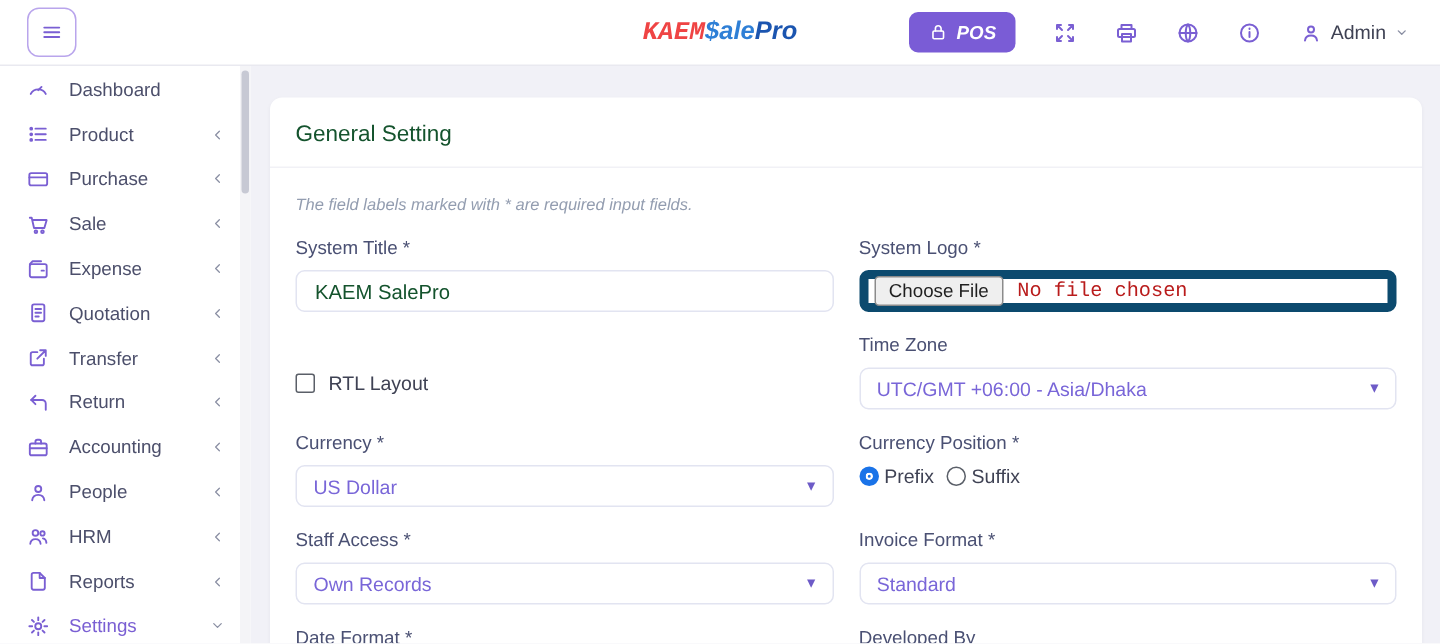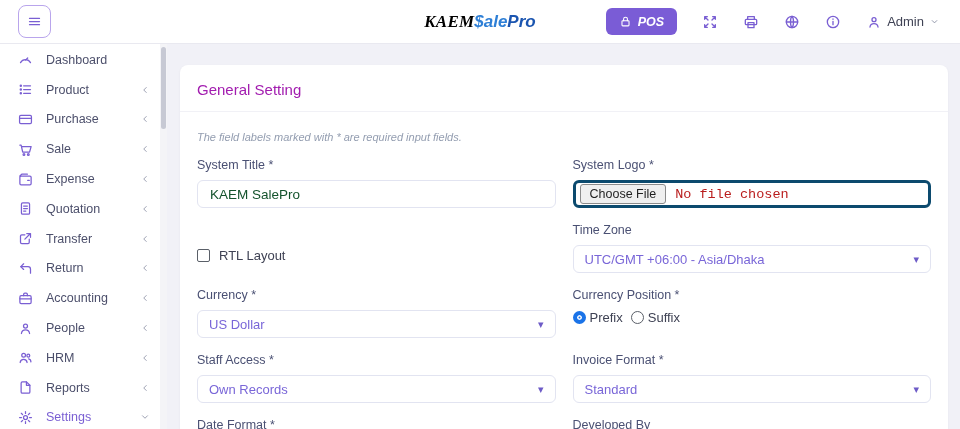--- a/index.html
+++ b/index.html
@@ -4,21 +4,21 @@
 <style>
   * { margin:0; padding:0; box-sizing:border-box; }
   html,body { width:960px; height:429px; overflow:hidden; }
   body { font-family:"Liberation Sans", sans-serif; background:#f1f1f7; }
   .app { width:960px; height:429px; display:flex; flex-direction:column; overflow:hidden; background:#fff; }
 
   
   .header { height:44px; background:#fff; border-bottom:1px solid #e9e9f0; display:flex; align-items:center; position:relative; flex:0 0 44px; padding:0 20px 0 18px; }
   .menu-btn { width:33px; height:33px; border:1px solid #b9a5ec; border-radius:8px; background:#fff; display:flex; align-items:center; justify-content:center; cursor:pointer; }
   .logo { position:absolute; left:0; right:0; text-align:center; font-style:italic; font-weight:bold; font-size:17px; pointer-events:none; }
-  .logo .lg-kaem { font-family:Liberation Serif, serif; color:#000000; letter-spacing:.2px;text-align:center; }
+  .logo .lg-kaem { font-family:Liberation Mono, monospace; color:#ef4444; letter-spacing:.2px;text-align:center; }
   .logo .lg-sale { color:#2e7fd6; }
   .logo .lg-pro  { color:#1b55b0; }
   .header-right { margin-left:auto; display:flex; align-items:center; gap:25px; z-index:2; }
   .pos-btn { background:#7a5cd6; color:#fff; border:none; border-radius:6px; height:27px; padding:0 13px; font-size:12.5px; font-weight:bold; display:flex; align-items:center; gap:6px; cursor:pointer; font-family:"Liberation Sans",sans-serif;font-style:italic; }
   .icon-btn { background:none; border:none; cursor:pointer; display:flex; align-items:center; padding:0; }
   .admin { display:flex; align-items:center; gap:5px; cursor:pointer; font-size:13px; color:#3f4254; }
   svg.pic { fill:none; stroke:#7a5fd3; stroke-width:2; stroke-linecap:round; stroke-linejoin:round; }
   svg.white { stroke:#fff; }
   svg.gray { stroke:#8a8fa3; }
 
@@ -33,30 +33,30 @@
   .nav-item .nav-label { margin-left:13px; font-size:12.5px; color:#4c4f6b; }
   .nav-item .nav-chev { margin-left:auto; display:flex; }
   .nav-item.active .nav-label { color:#7a5fd3; }
   .sb-scroll { width:7px; background:#f4f4f7; position:relative; }
   .sb-thumb { position:absolute; top:3px; left:1px; width:5px; height:82px; background:#c7c9d4; border-radius:3px; }
 
   
   .main { flex:1; background:#f1f1f7; padding:21px 12px 0 13px; overflow:hidden; }
   .card { background:#fff; border-radius:8px; box-shadow:0 1px 3px rgba(25,25,60,.05); min-height:500px; }
   .card-header { padding:16px 17px 13px; border-bottom:1px solid #f1f1f6; }
-  .card-title { font-size:15px; color:#a21caf; font-weight:500; }
+  .card-title { font-size:15px; color:#14532d; font-weight:500; }
   .card-body { padding:19px 17px 0; }
   .note { font-style:italic; font-size:11px; color:#939db0; margin-bottom:15px; }
   .form-grid { display:grid; grid-template-columns:1fr 1fr; column-gap:17px; row-gap:15px; }
   .field-label { display:block; font-size:12.5px; color:#4a5073; margin-bottom:8px; }
   .text-input { width:100%; height:28px; border:1px solid #e2e4f1; border-radius:6px; padding:0 12px; font-size:13.5px; color:#14532d; font-family:"Liberation Sans",sans-serif; background:#fff; outline:none; }
   .select { width:100%; height:28px; border:1px solid #e2e4f1; border-radius:6px; padding:0 11px; display:flex; align-items:center; justify-content:space-between; cursor:pointer; background:#fff; }
   .select .sel-val { font-size:13px; color:#7966d8; }
   .select .caret { font-size:11px; color:#6d5bc7; line-height:1; }
-  .file-box { width:100%; height:28px; border:3px solid #0c4a6e; border-radius:6px; display:flex; align-items:center; padding:0 4px; background:#fff; }
+  .file-box { width:100%; height:28px; border:6px solid #0c4a6e; border-radius:6px; display:flex; align-items:center; padding:0 4px; background:#fff; }
   .file-btn { border:1px solid #8b8b8b; background:#efefef; border-radius:3px; font-size:12.5px; color:#1f1f1f; padding:2px 9px; cursor:pointer; font-family:"Liberation Sans",sans-serif; }
   .file-status { margin-left:9px; font-size:13.5px; color:#b91c1c;font-family:Liberation Mono, monospace; }
   .check-row { display:flex; align-items:center; margin-top:25px; }
   .checkbox { width:13px; height:13px; border:1.4px solid #5a5f68; border-radius:2px; background:#fff; cursor:pointer; }
   .check-label { margin-left:9px; font-size:13px; color:#3f4254; }
   .radio-row { display:flex; align-items:center; margin-top:2px; }
   .radio { width:13px; height:13px; border-radius:50%; cursor:pointer; }
   .radio.on { border:4px solid #1a73e8; background:#1a73e8; box-shadow:inset 0 0 0 1.5px #fff; }
   .radio.off { border:1.4px solid #5a5f68; background:#fff; margin-left:8px; }
   .radio-label { margin-left:4px; font-size:13px; color:#3f4254; }

